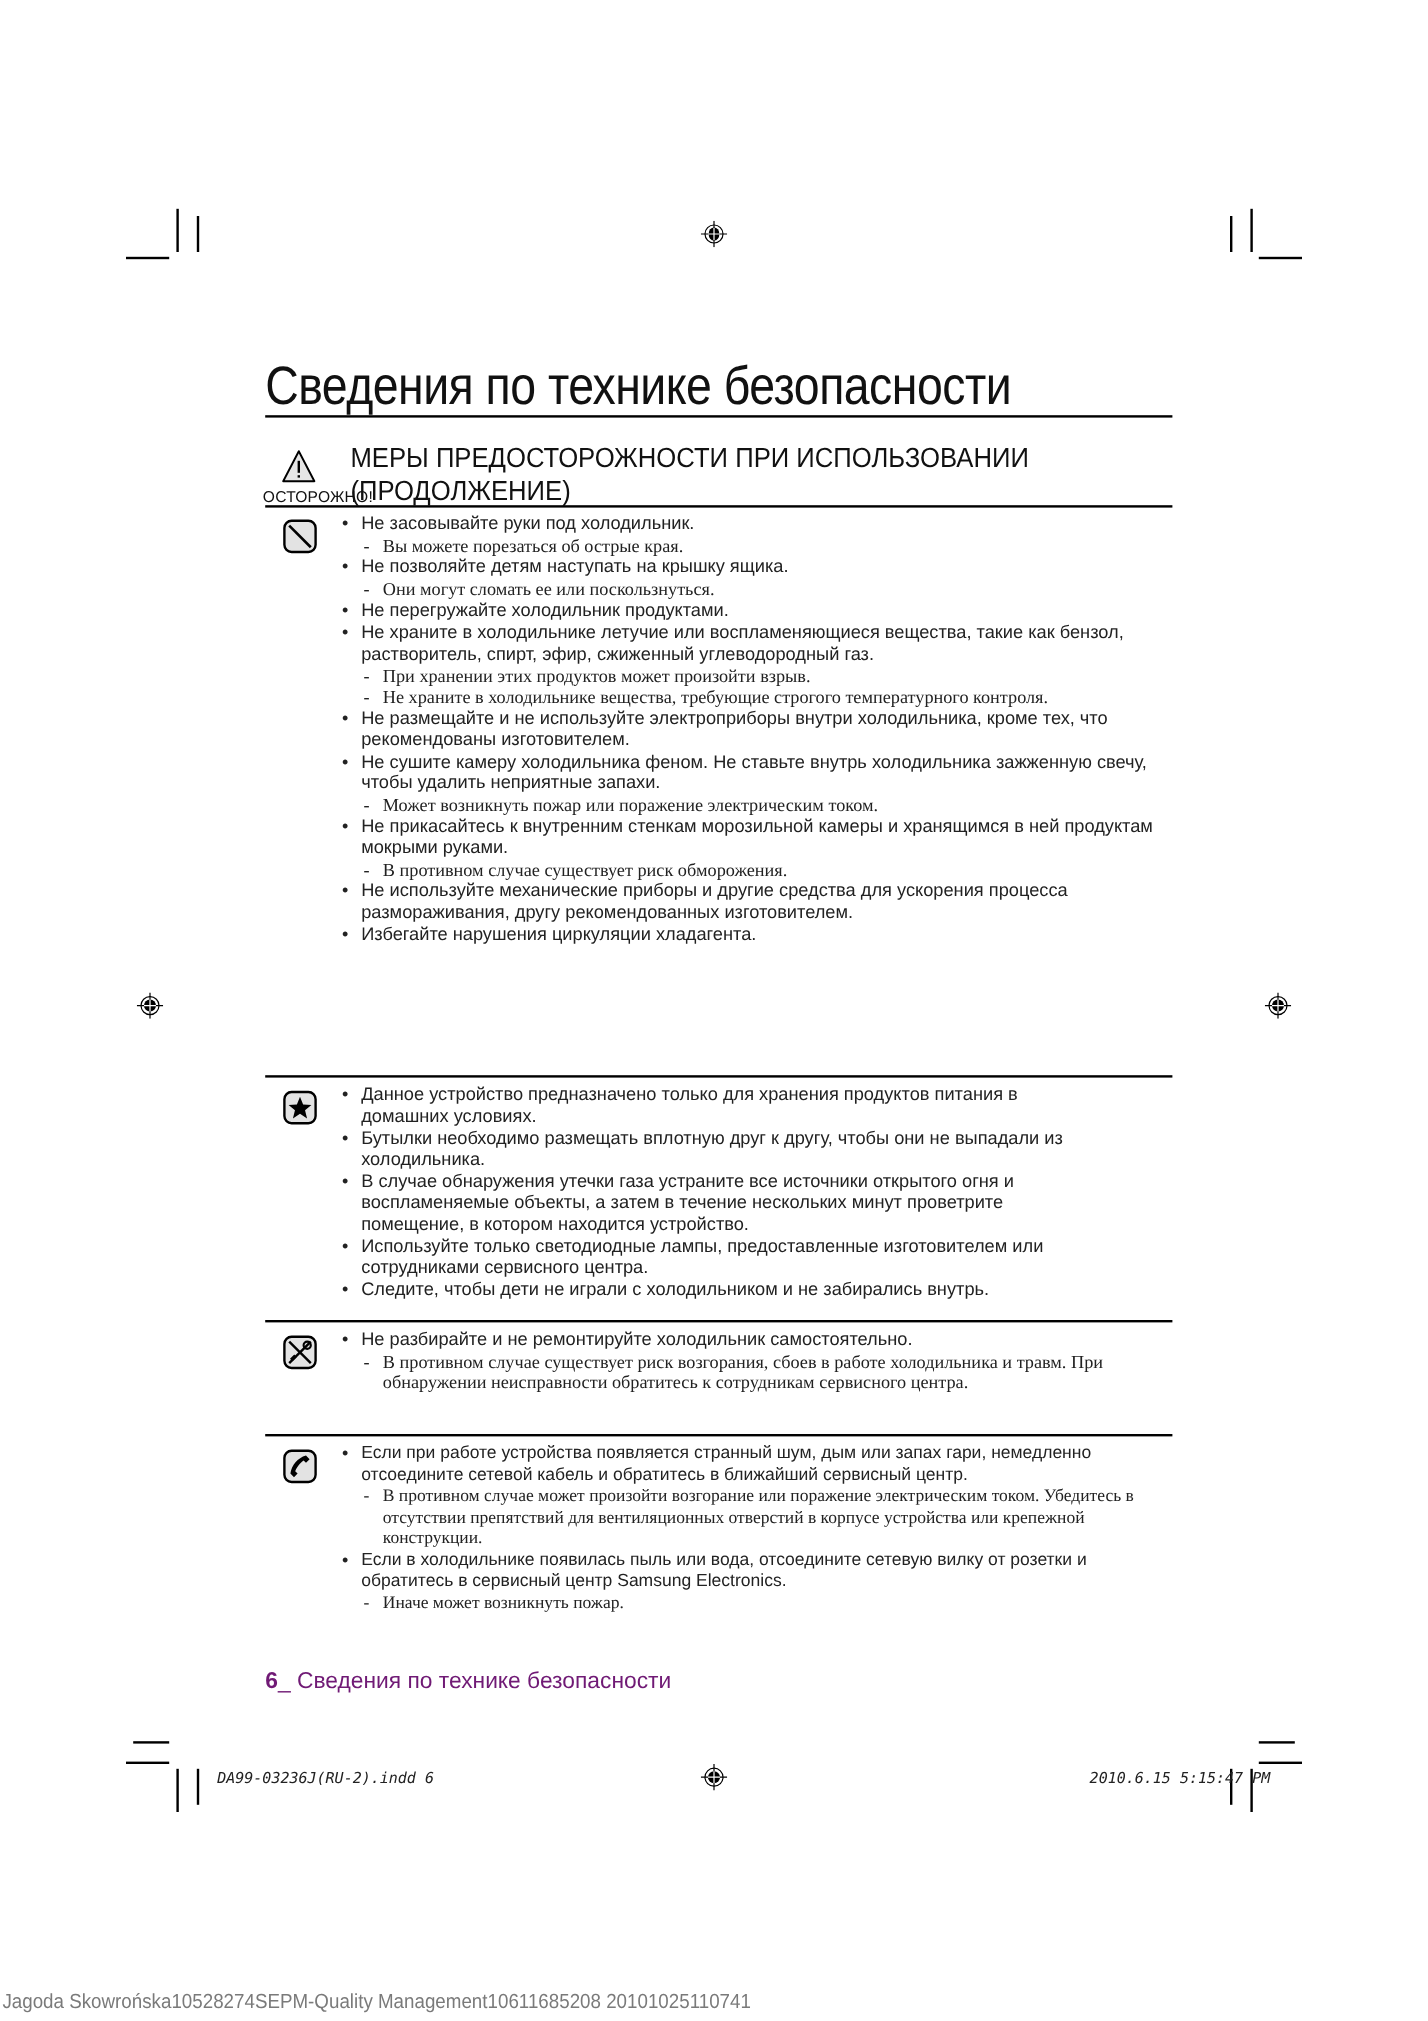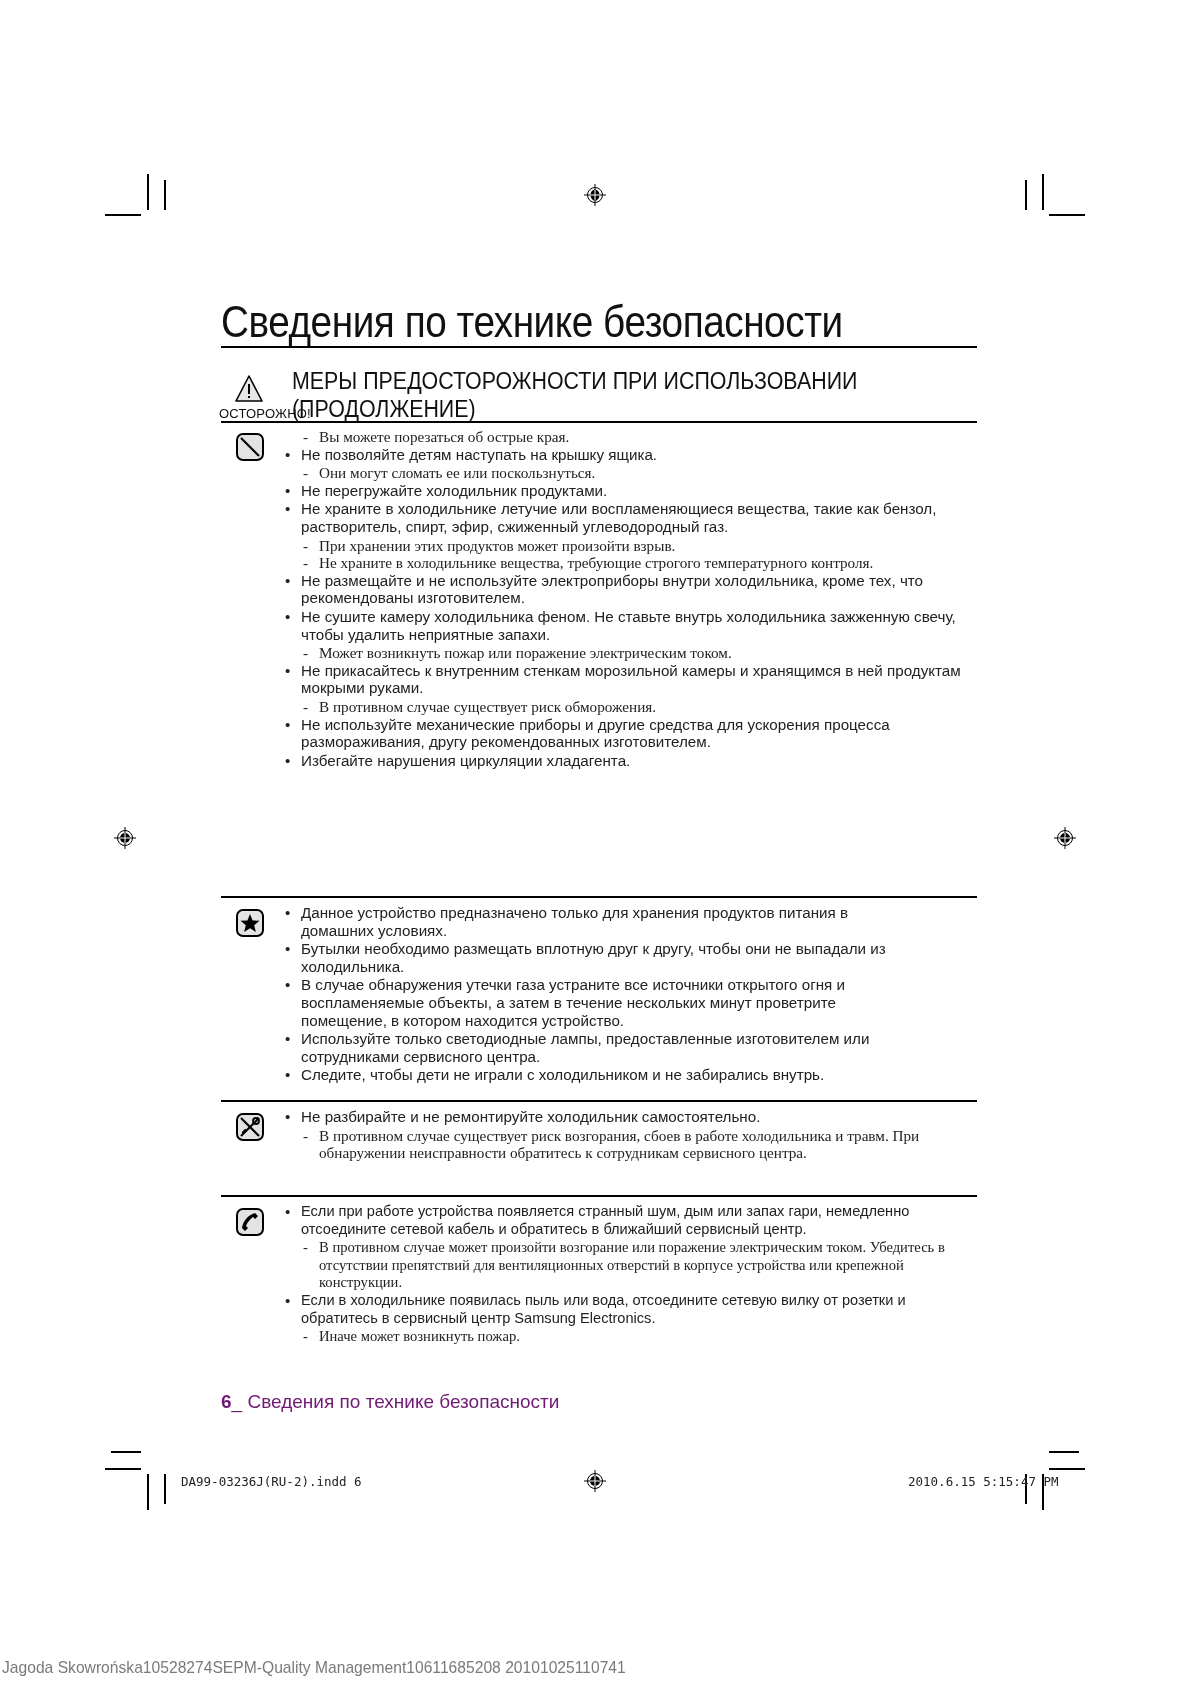--- a/index.html
+++ b/index.html
@@ -30,21 +30,21 @@
   .block { position:absolute; left:221px; width:760px; }
   .block-icon { position:absolute; left:14px; top:4px; width:30px; height:30px; }
   .items { position:absolute; left:62px; top:0; width:690px; font-size:15.2px; line-height:17.6px; color:#222; }
   .bullet { position:relative; padding-left:18px; margin-bottom:1px; }
   .bullet::before { content:"•"; position:absolute; left:2px; top:0; font-size:15px; }
   .sub { position:relative; padding-left:36px;font-family:Liberation Serif, serif; }
   .sub::before { content:"-"; position:absolute; left:20px; top:0; }
 
   .footer-page { position:absolute; left:221px; top:1391px; font-size:19px; color:#701a75; white-space:nowrap; }
   .footer-page b { font-weight:bold; }
-  .slug { position:absolute; top:1474px; font-family:"DejaVu Sans Mono", monospace; font-size:12.5px; color:#222; white-space:nowrap; }
+  .slug { position:absolute; top:1474px; font-family:"DejaVu Sans Mono", monospace; font-size:12.5px; color:#222; white-space:nowrap;font-style:italic; }
   .watermark { position:absolute; left:2px; top:1658px; font-size:17px; color:#7a7a7a; white-space:nowrap;
     transform:scaleX(0.92); transform-origin:left top; }
 </style>
 </head>
 <body>
 
 <div class="cm-h" style="left:105px;top:214px;width:36px;"></div>
 <div class="cm-v" style="left:147px;top:174px;height:36px;"></div>
 <div class="cm-v" style="left:164px;top:180px;height:30px;"></div>
 <div class="cm-v" style="left:1025px;top:180px;height:30px;"></div>
@@ -107,20 +107,21 @@
   <div>(ПРОДОЛЖЕНИЕ)</div>
 </div>
 <div class="rule" style="top:421px;"></div>
 
 <div class="block" style="top:428px;">
   <svg class="block-icon" viewBox="0 0 30 30">
     <rect x="2" y="2" width="26" height="26" rx="6" fill="#e3e3e3" stroke="#000" stroke-width="2"></rect>
     <line x1="6" y1="6" x2="24" y2="24" stroke="#000" stroke-width="2.2"></line>
   </svg>
   <div class="items">
+    <div class="bullet">Не засовывайте руки под холодильник.</div>
     <div class="sub">Вы можете порезаться об острые края.</div>
     <div class="bullet">Не позволяйте детям наступать на крышку ящика.</div>
     <div class="sub">Они могут сломать ее или поскользнуться.</div>
     <div class="bullet">Не перегружайте холодильник продуктами.</div>
     <div class="bullet" style="width:665px;">Не храните в холодильнике летучие или воспламеняющиеся вещества, такие как бензол, растворитель, спирт, эфир, сжиженный углеводородный газ.</div>
     <div class="sub">При хранении этих продуктов может произойти взрыв.</div>
     <div class="sub" style="width:655px;">Не храните в холодильнике вещества, требующие строгого температурного контроля.</div>
     <div class="bullet">Не размещайте и не используйте электроприборы внутри холодильника, кроме тех, что рекомендованы изготовителем.</div>
     <div class="bullet">Не сушите камеру холодильника феном. Не ставьте внутрь холодильника зажженную свечу, чтобы удалить неприятные запахи.</div>
     <div class="sub">Может возникнуть пожар или поражение электрическим током.</div>

